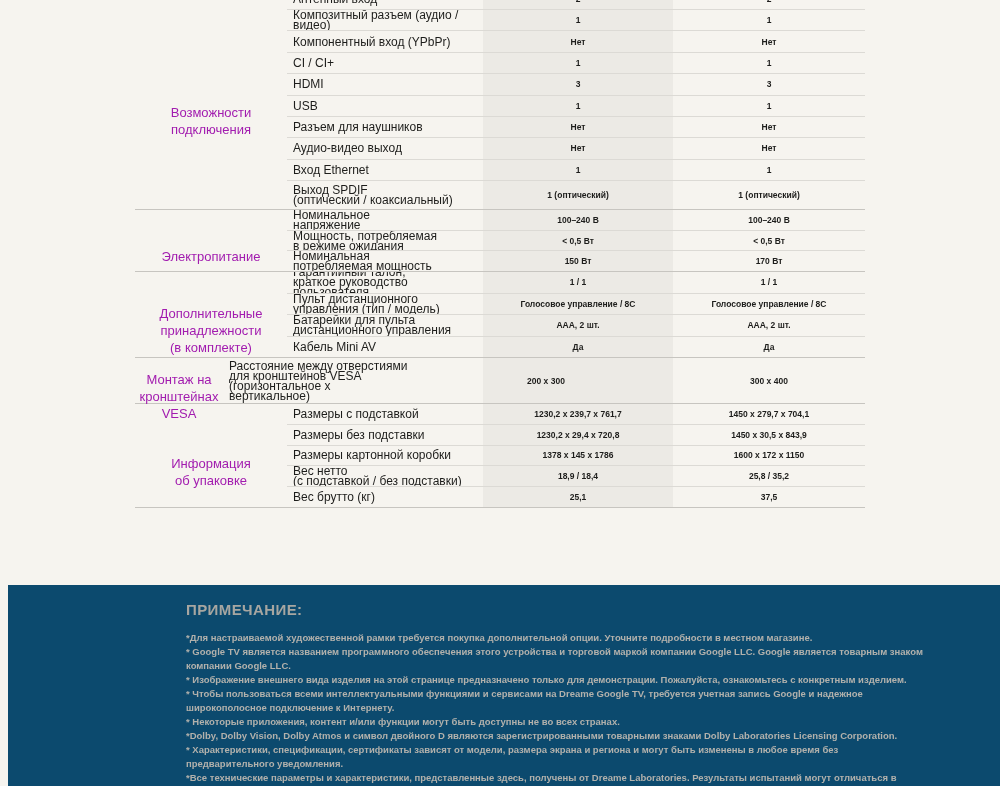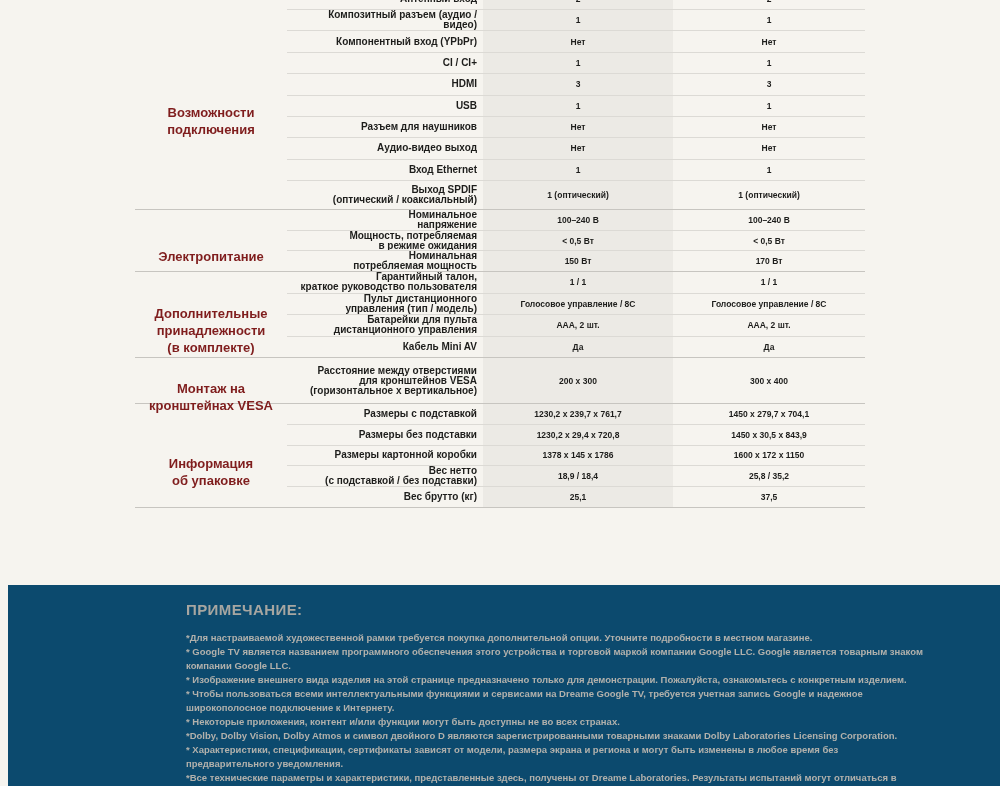--- a/index.html
+++ b/index.html
@@ -35,62 +35,62 @@
   .cat-1 { height: 62px; }
   .cat-2 { height: 86px; }
   .cat-3 { height: 46px; }
   .cat-4 { height: 104px; }
 
   .cat-label {
     width: 152px;
     display: flex; flex-direction: column;
     justify-content: center; align-items: center;
     text-align: center;
-    font-size: 13px; font-weight: 700;
-    color: #7f1d1d;
+    font-size: 13px; font-weight: 400;
+    color: #a21caf;
     line-height: 17px;
     padding: 0 4px;
     margin-top: 32px;
   }
   .rows {
     flex: 1;
     display: flex; flex-direction: column;
   }
   .row {
     flex: 1;
     display: flex; align-items: center;
     border-bottom: 1px solid #dcdad5;
     overflow: hidden;
   }
   .rows .row:last-child { border-bottom: none; }
   .spec {
     width: 196px;
-    text-align: right;
-    font-size: 10px; font-weight: 700;
+    text-align: left;
+    font-size: 12px; font-weight: 400;
     color: #1d1d1b;
     line-height: 10px;
     padding: 0 6px;
   }
   .val {
     width: 190px;
     text-align: center;
     font-size: 8.5px; font-weight: 700;
     color: #1d1d1b;
     line-height: 10px;
   }
   .val:last-child { width: 192px; }
 
   
   .cat-0 .row:first-child { flex: none; height: 10px; align-items: flex-start; }
   .cat-0 .row:first-child .spec,
   .cat-0 .row:first-child .val { margin-top: -6px; }
   
   .cat-0 .row:last-child { flex: none; height: 28px; }
   
-  .cat-3 .row { height: 46px; }
+  .cat-3 .row { height: 46px; gap: 32px; }
 
   
   .notes {
     position: absolute;
     left: 8px; top: 585px;
     width: 1000px; height: 239px;
     background: #0c4a6e;
   }
   .notes-inner {
     margin-left: 178px;

